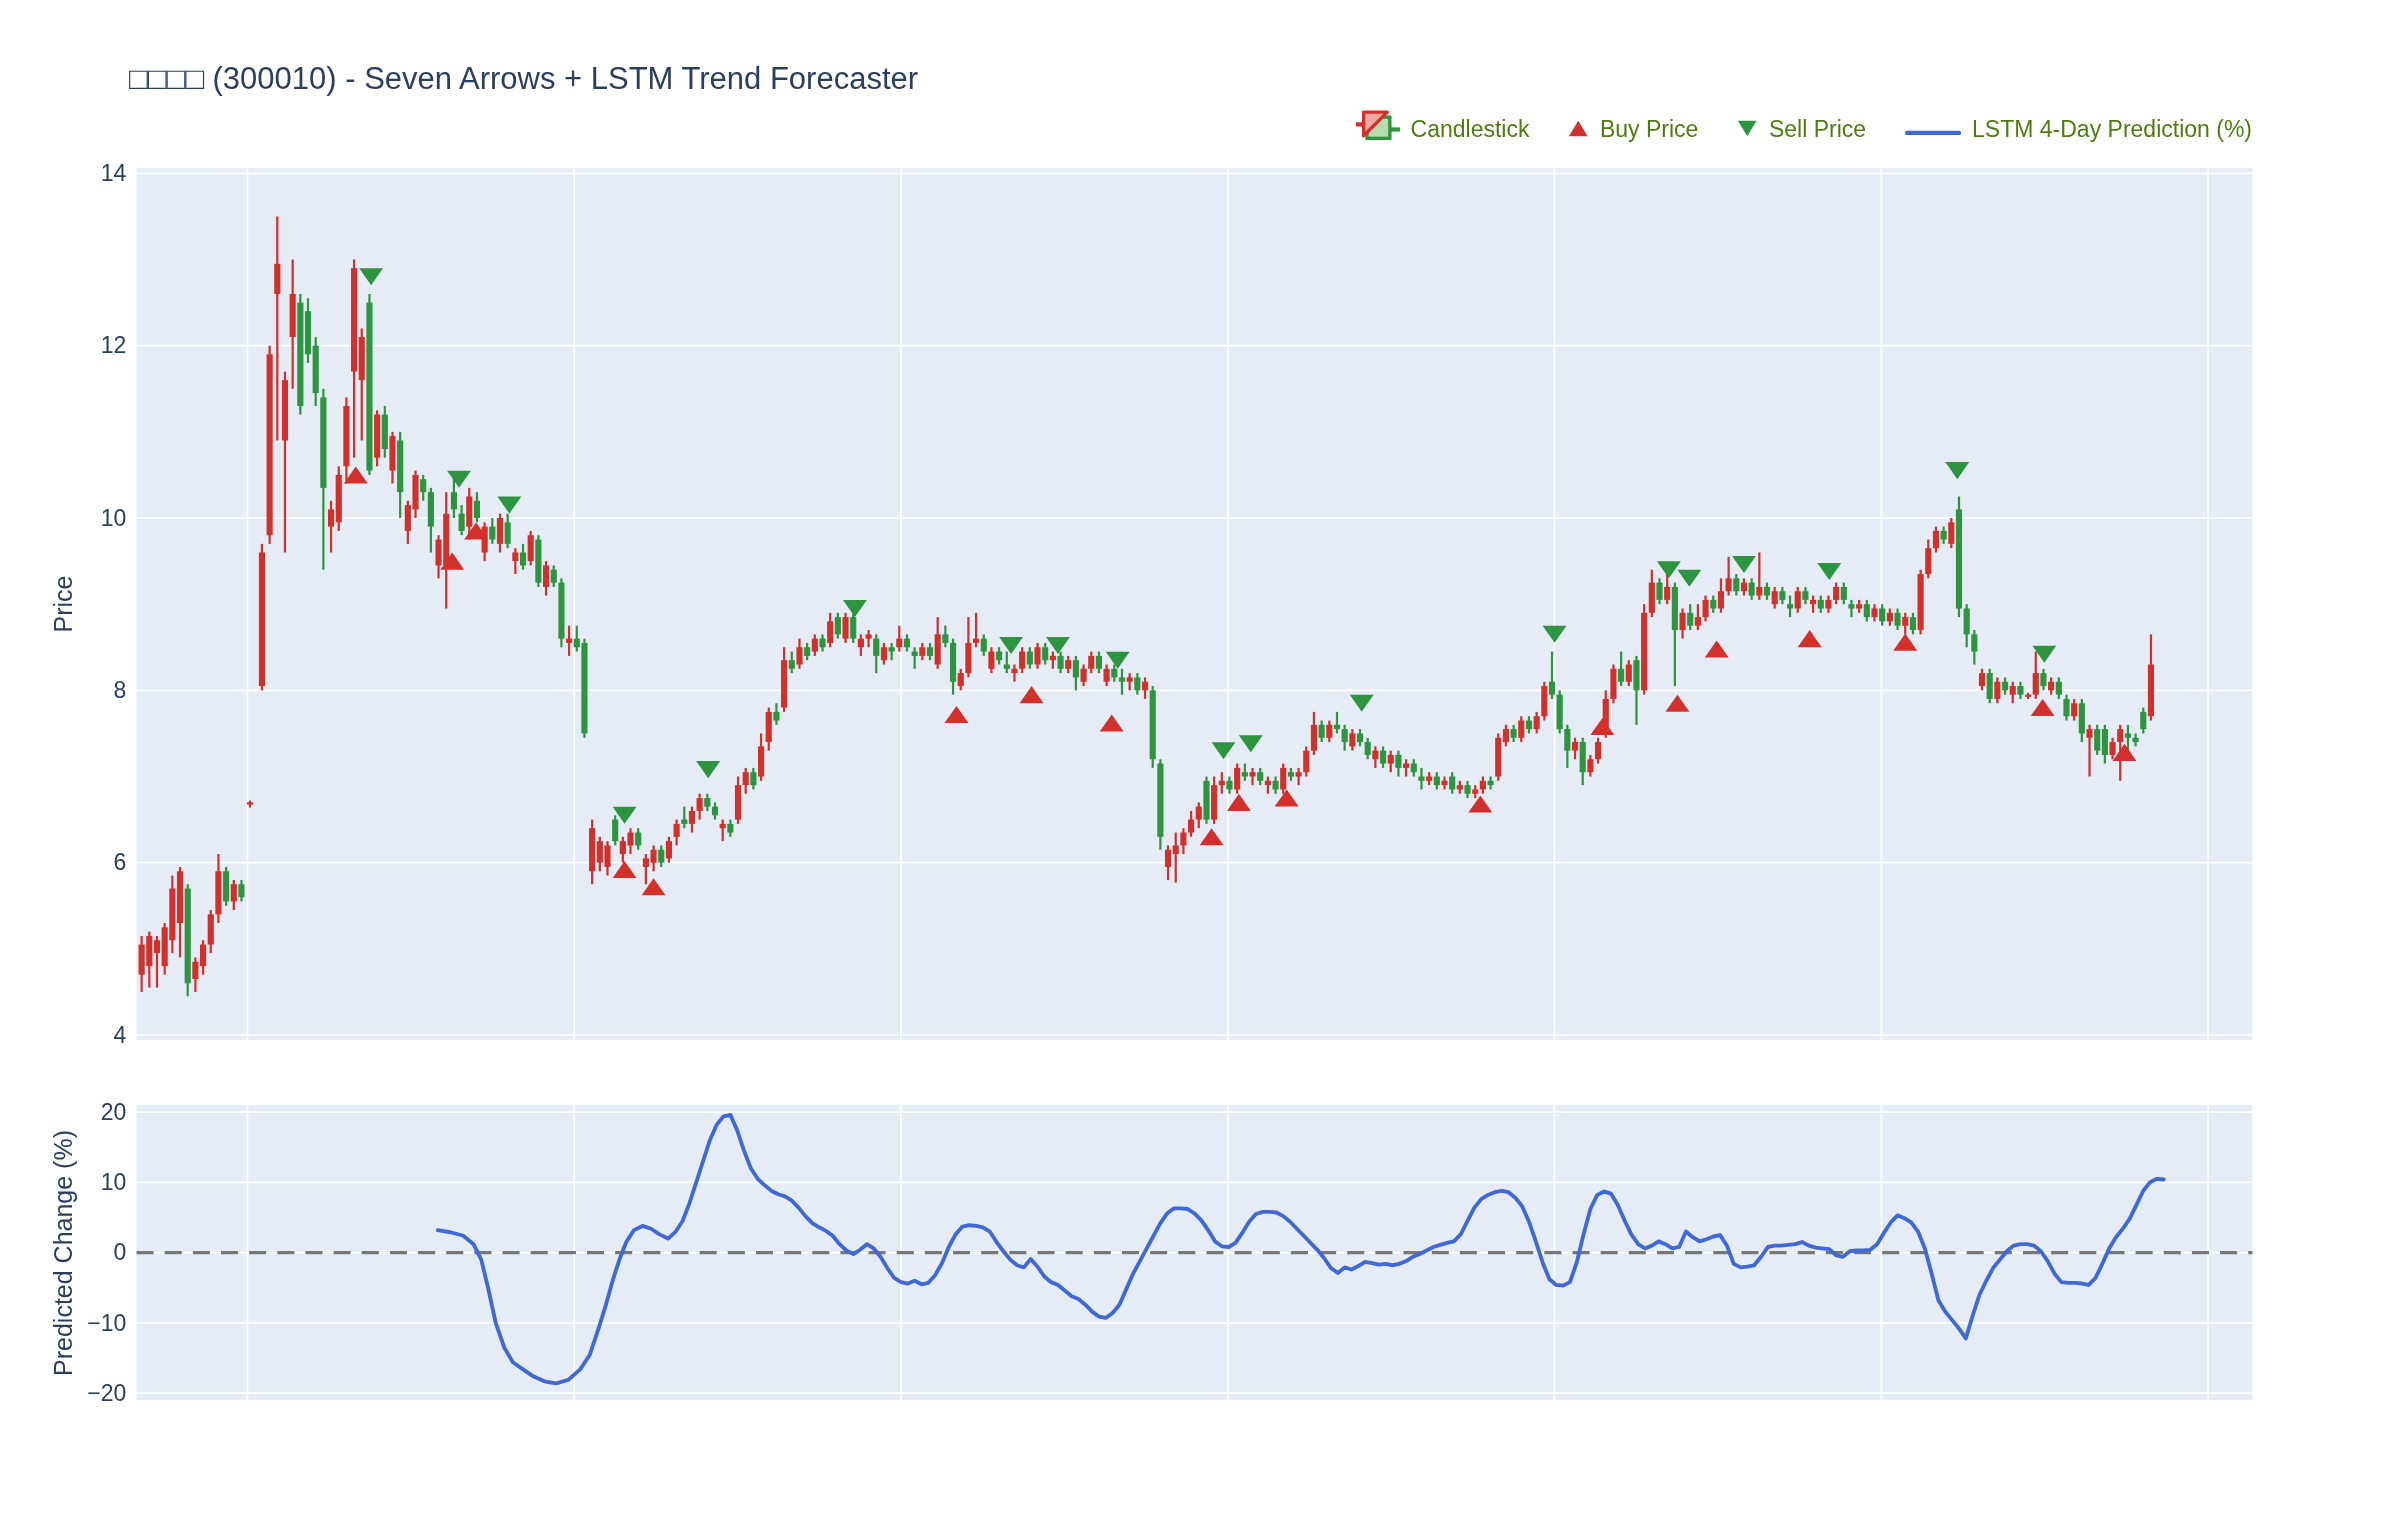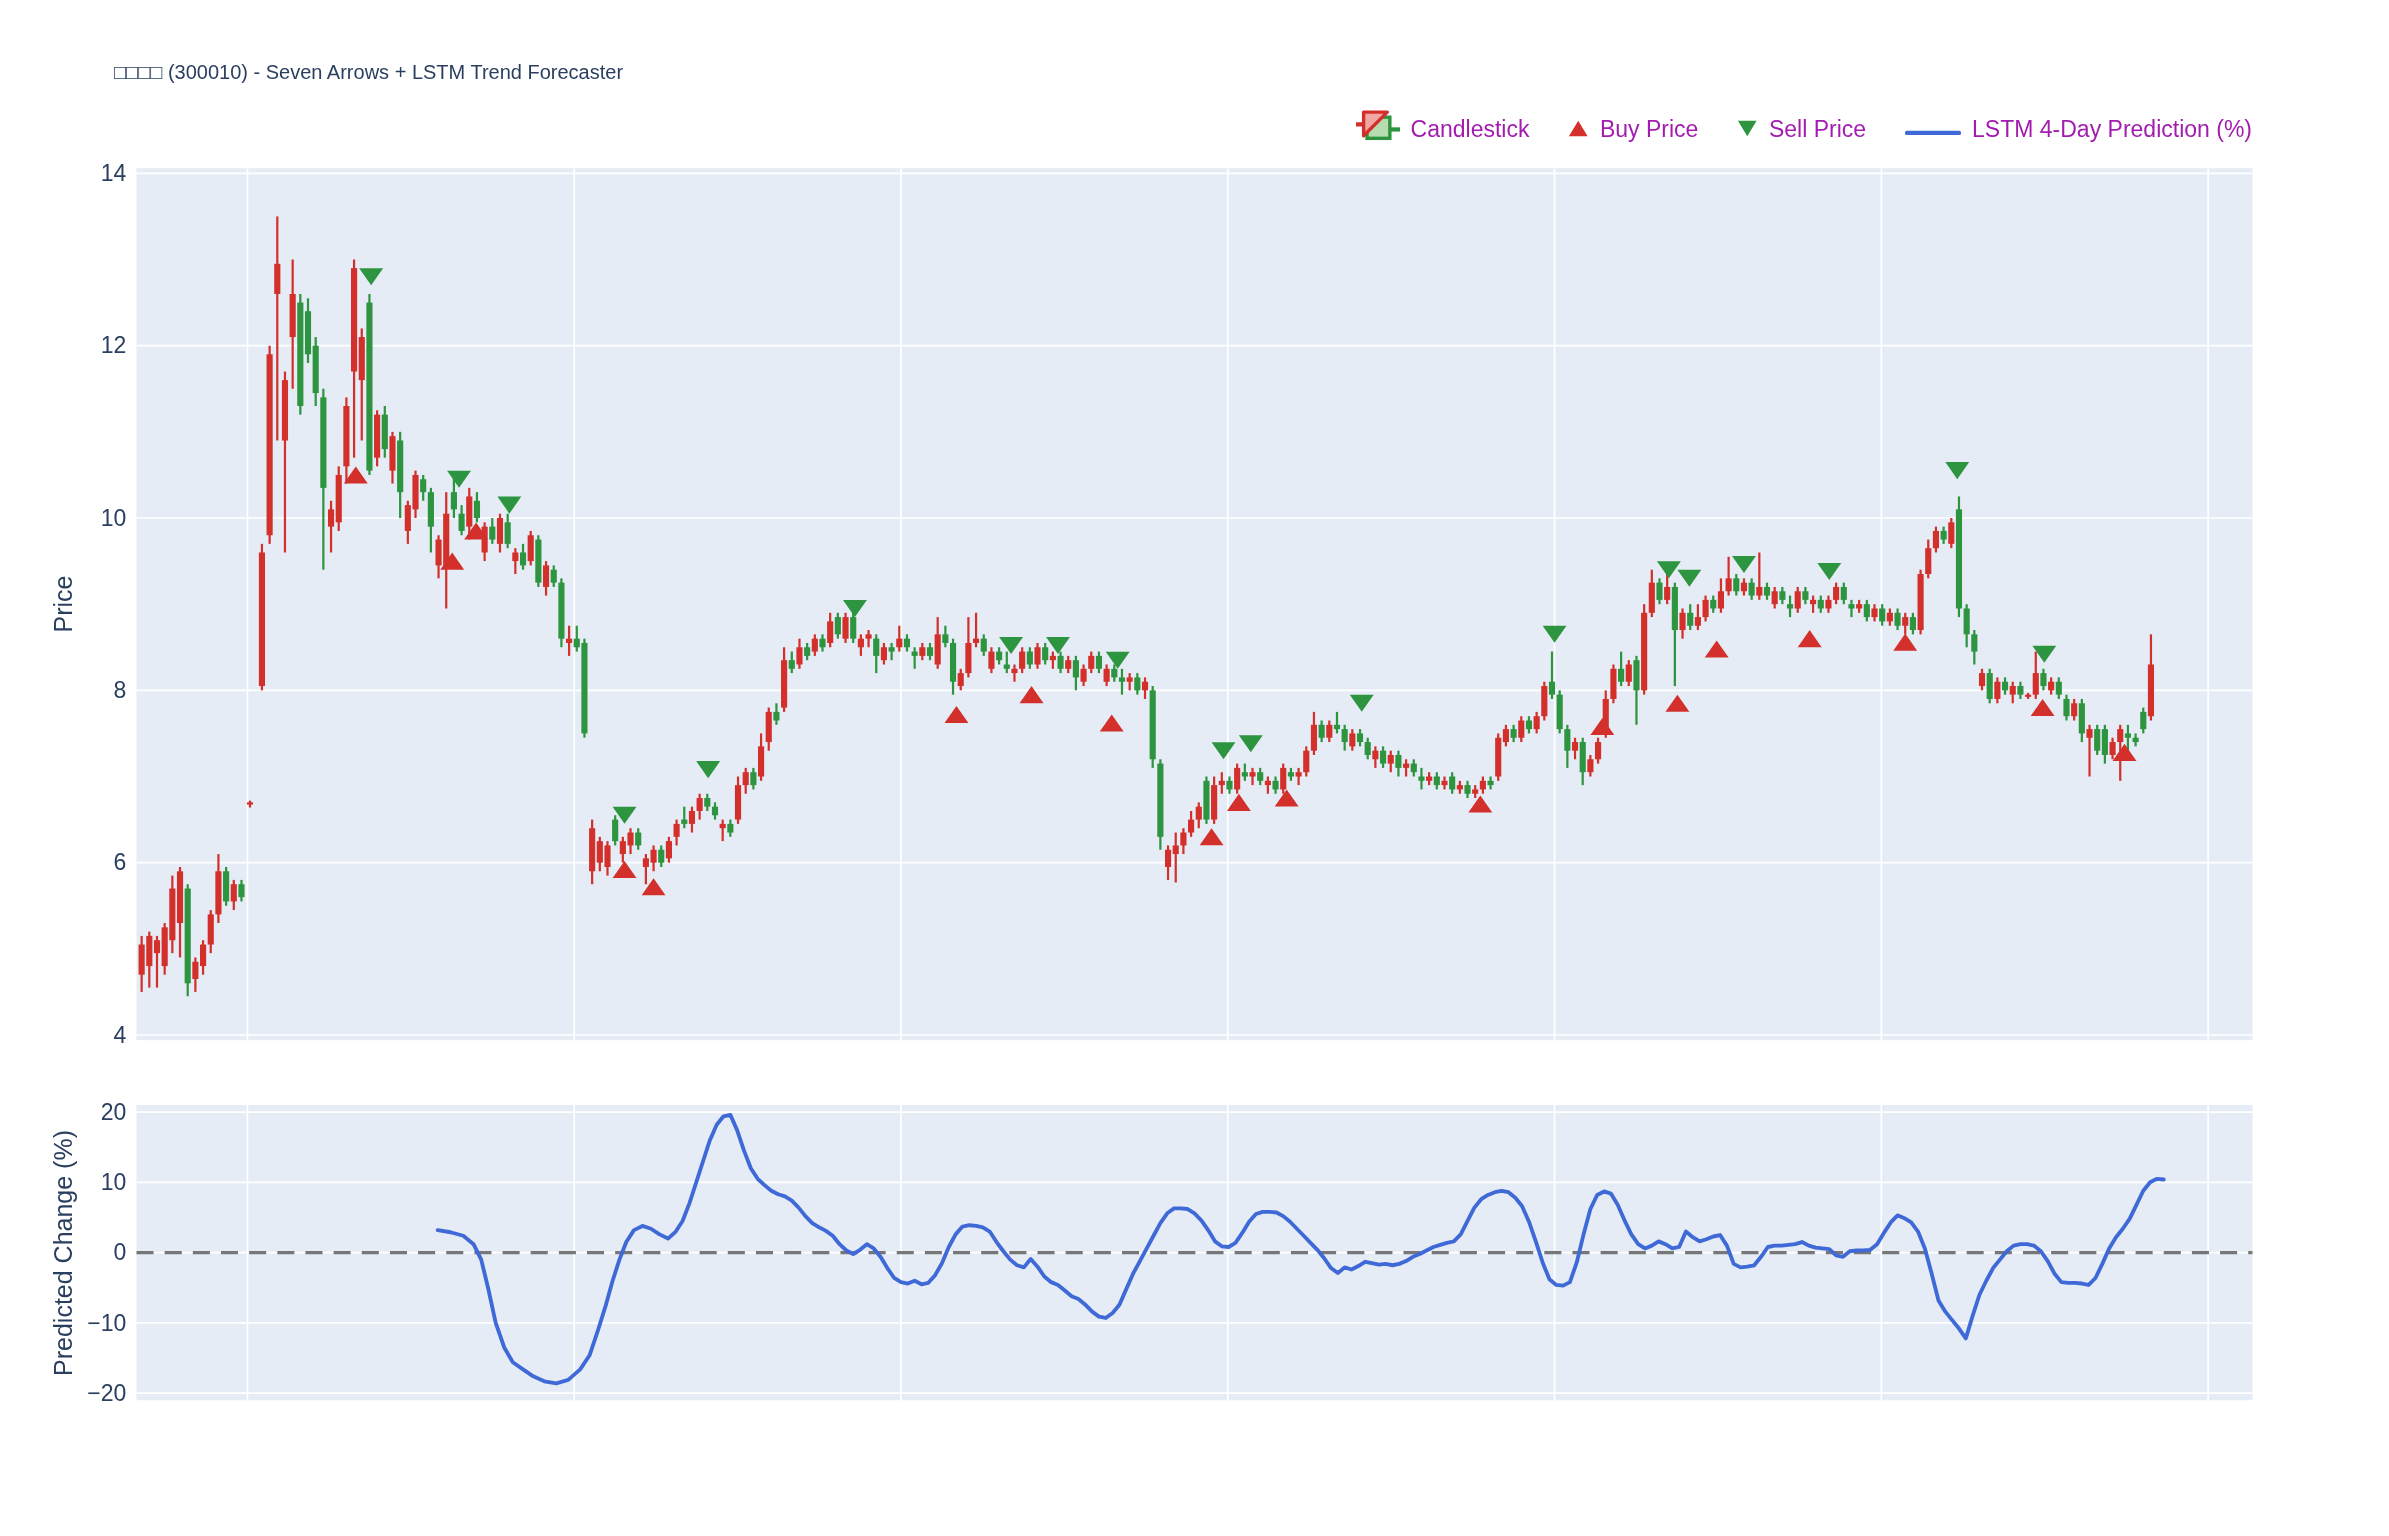--- a/index.html
+++ b/index.html
@@ -1,21 +1,21 @@
 <!DOCTYPE html>
 <html style="font-size:13.7px"><head>
 <meta charset="utf-8">
 <style>
   html,body{margin:0;padding:0;background:#ffffff;}
   #stage{position:relative;width:2389px;height:1536px;background:#ffffff;overflow:hidden;
          font-family:"Liberation Sans","DejaVu Sans",sans-serif;}
   #chart-svg{position:absolute;left:0;top:0;}
-  .page-title{position:absolute;left:114px;top:61px;font-size:20px;color:#2a3f5f;}
+  .page-title{position:absolute;left:129px;top:61px;font-size:31px;color:#2a3f5f;}
   .legend{position:absolute;top:106px;right:137px;display:flex;align-items:center;gap:39px;
-          font-size:23px;color:#a21caf;}
+          font-size:23px;color:#4d7c0f;}
   .legend-item{display:flex;align-items:center;gap:11px;cursor:pointer;}
   .ylab{position:absolute;font-size:25px;color:#2a3f5f;white-space:nowrap;
         transform:translate(-50%,-50%) rotate(-90deg);}
   text.tick{font-family:"Liberation Sans","DejaVu Sans",sans-serif;font-size:27px;fill:#2a3f5f;}
 </style>
 </head>
 <body>
 
 <div id="stage">
   <svg id="chart-svg" width="2389" height="1536" viewBox="0 0 2800 1800">

